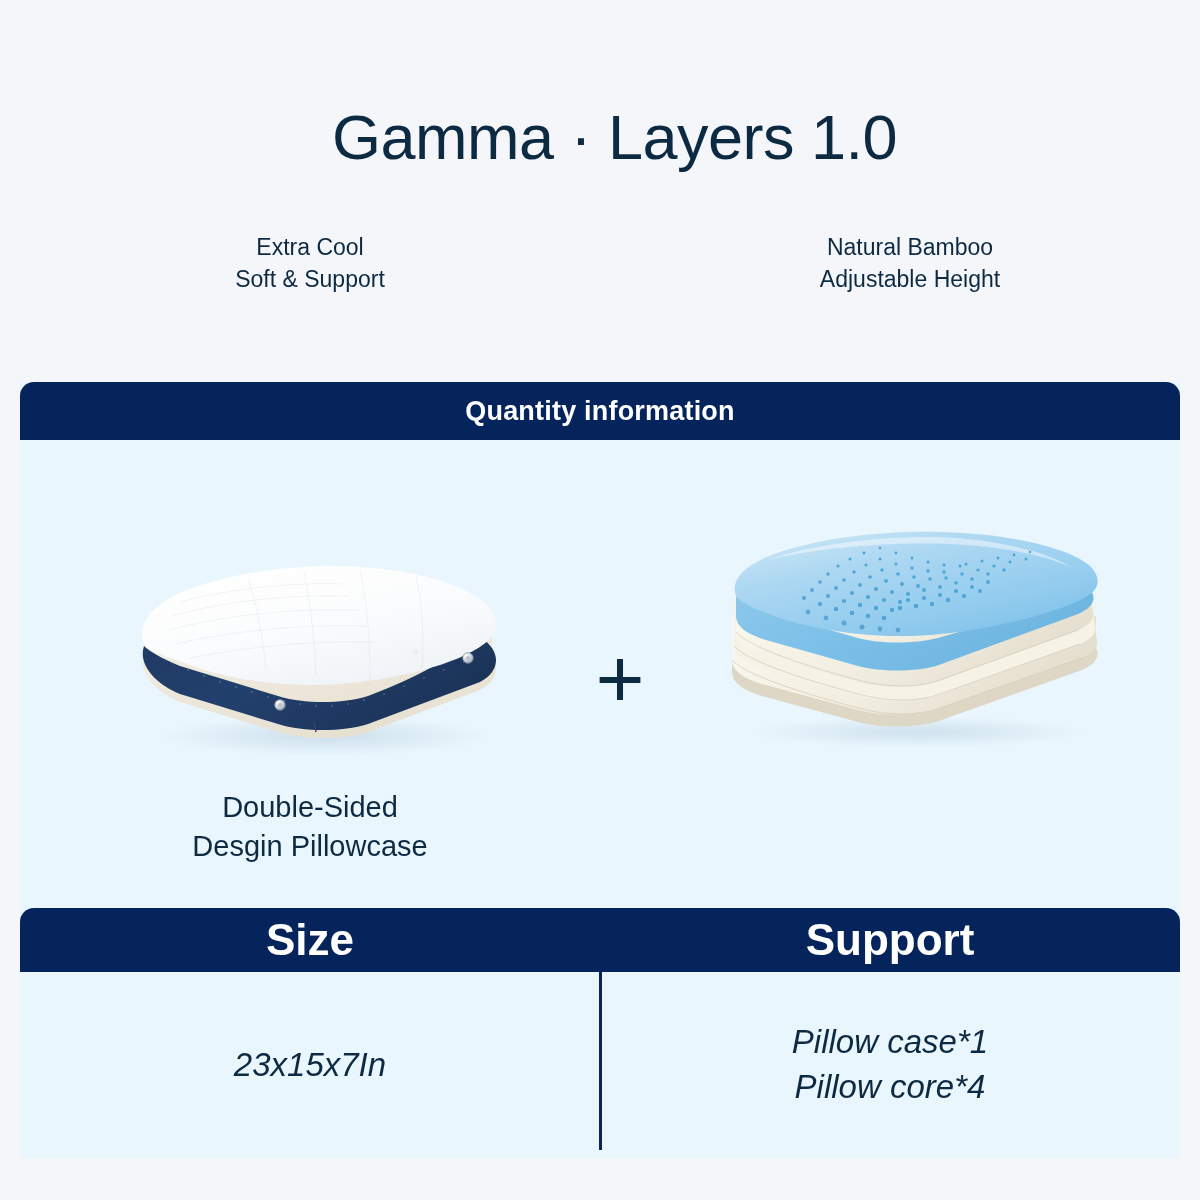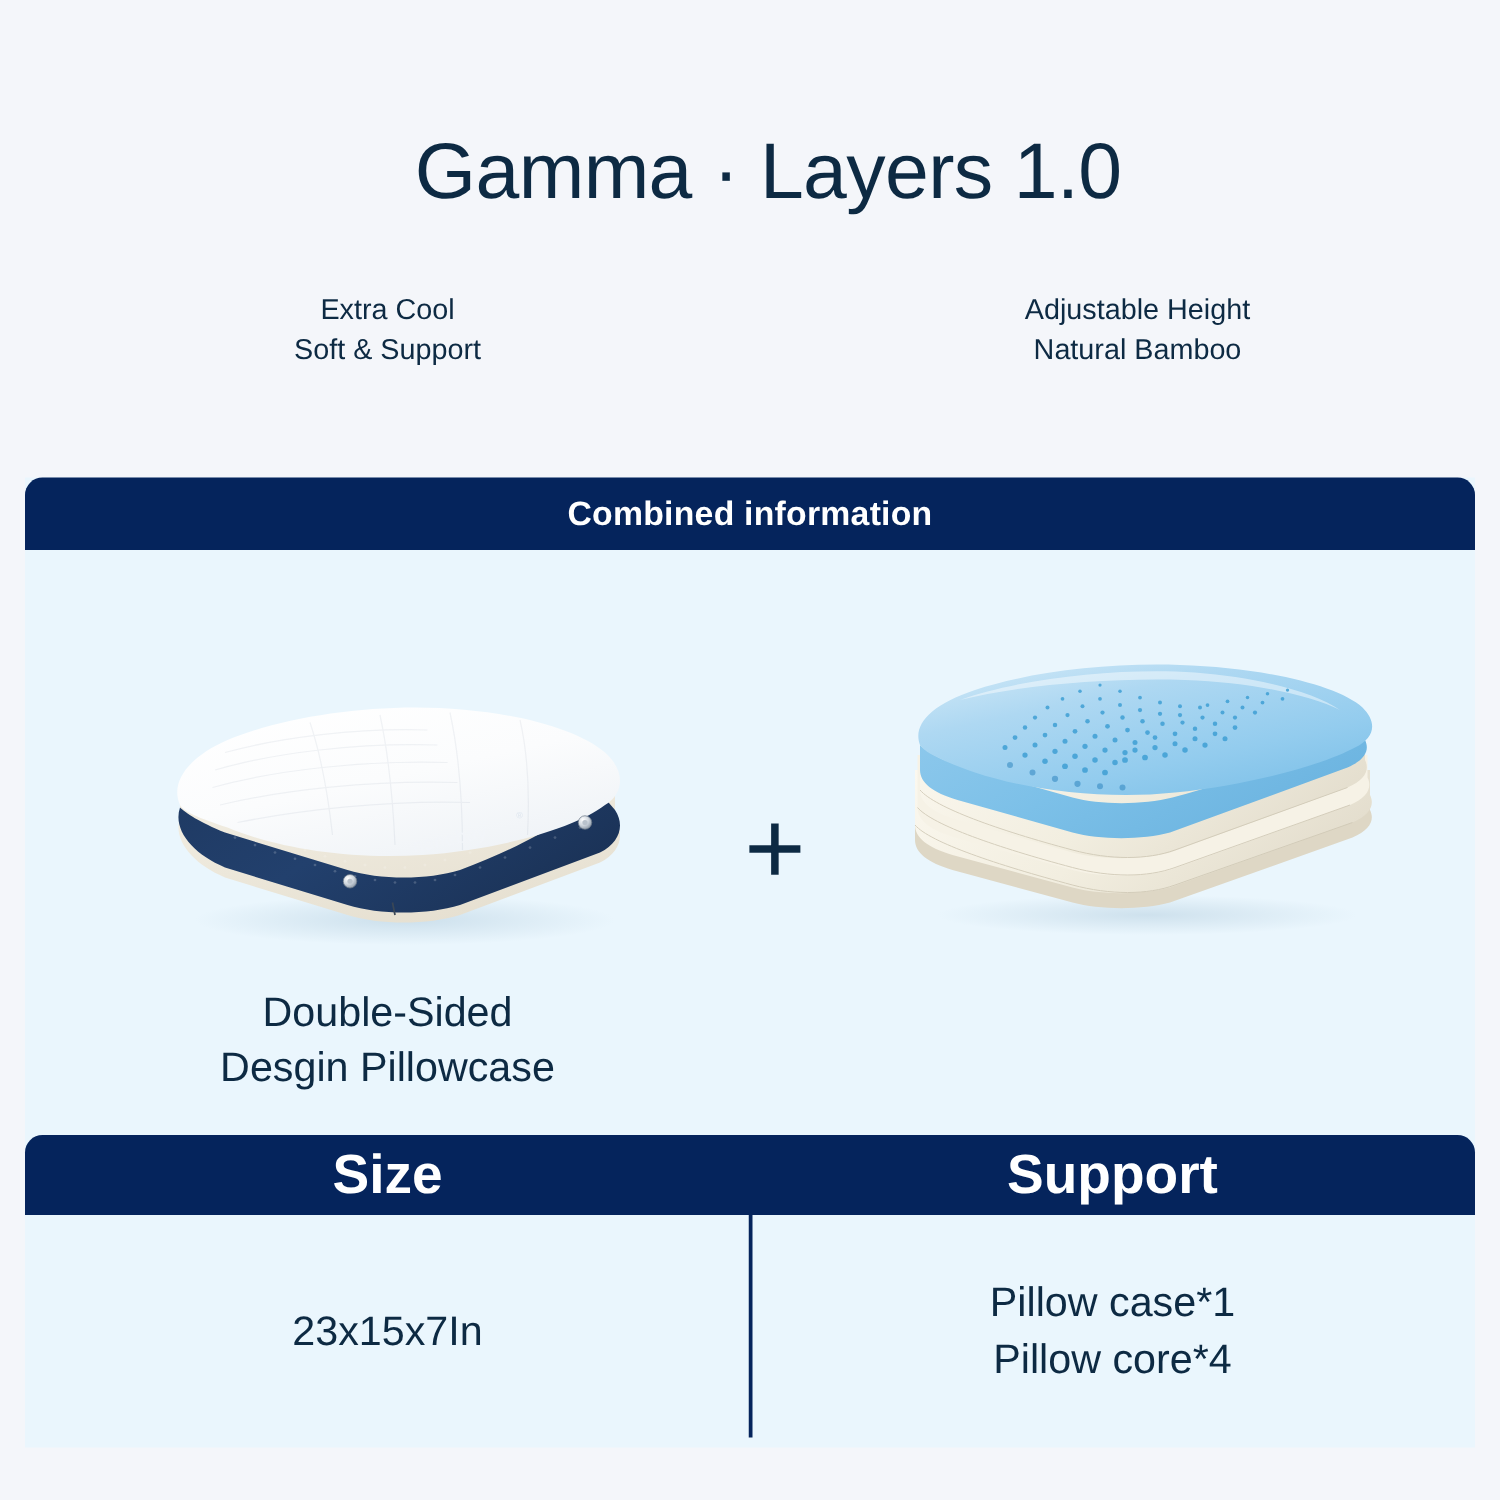--- a/index.html
+++ b/index.html
@@ -92,21 +92,21 @@
   .product-right { left: 620px; top: 72px;  width: 520px; }
 
   .art {
     position: relative;
     height: 232px;
   }
 
   .caption {
     margin-top: 24px;
     text-align: center;
-    font-size: 33px;
+    font-size: 29px;
     line-height: 1.34;
     color: #0d2a43;
   }
   .caption span { display: block; white-space: nowrap; }
 
   .plus-sign {
     position: absolute;
     left: 555px;
     top: 196px;
     width: 90px;
@@ -140,20 +140,21 @@
     align-items: center;
     justify-content: center;
   }
   .bar-cell.size     { width: 580px; }
   .bar-cell.quantity { width: 580px; }
 
   .table-body {
     position: relative;
     height: 186px;
     display: flex;
+    font-style: italic;
   }
   .table-cell {
     display: flex;
     align-items: center;
     justify-content: center;
     text-align: center;
     font-size: 33px;
     line-height: 1.36;
     color: #0d2a43;
   }
@@ -174,28 +175,28 @@
 <body>
 
 <div class="page-title">Gamma · Layers 1.0</div>
 
 <div class="features">
   <div class="feature-col left">
     <span class="feature-line">Extra Cool</span>
     <span class="feature-line">Soft &amp; Support</span>
   </div>
   <div class="feature-col right">
+    <span class="feature-line">Natural Bamboo</span>
     <span class="feature-line">Adjustable Height</span>
-    <span class="feature-line">Natural Bamboo</span>
   </div>
 </div>
 
 <div class="card">
 
-  <div class="bar bar-combined">Combined information</div>
+  <div class="bar bar-combined">Quantity information</div>
 
   <div class="product-area">
 
     <div class="product product-left">
       <div class="art">
         <svg class="pillowcase" viewBox="0 0 380 210" xmlns="http://www.w3.org/2000/svg">
           <defs>
             <linearGradient id="topFace" x1="0.15" y1="0" x2="0.8" y2="1">
               <stop offset="0%" stop-color="#ffffff"></stop>
               <stop offset="48%" stop-color="#fbfcfd"></stop>

